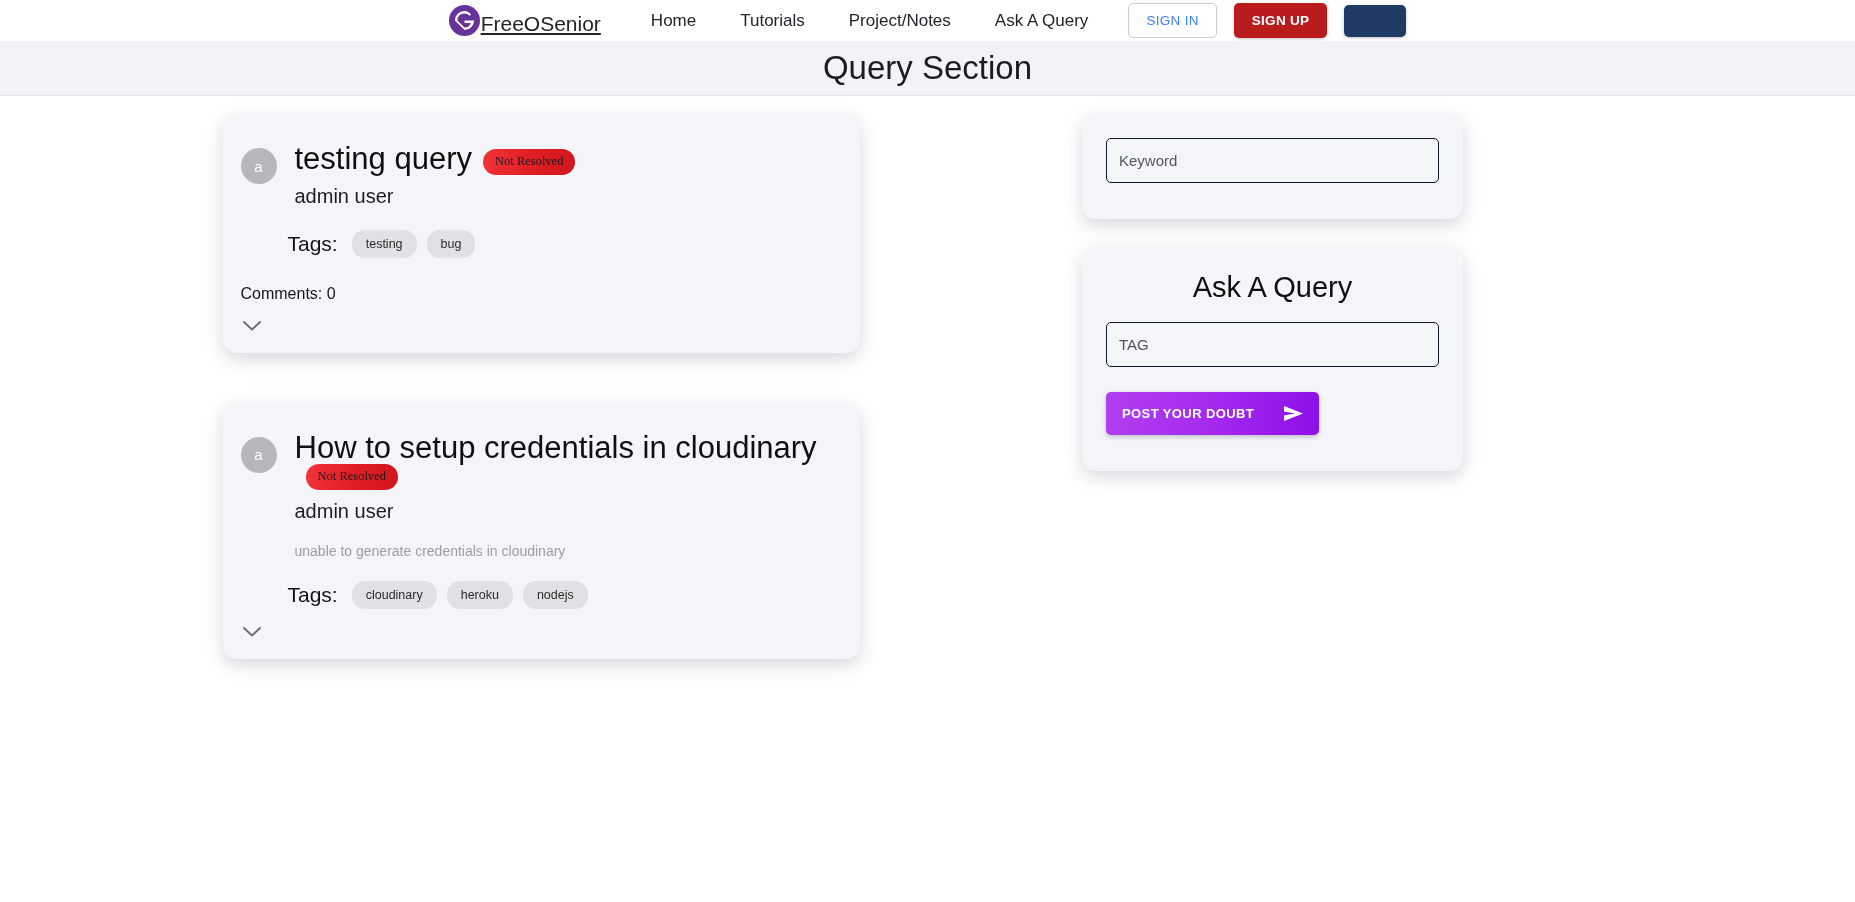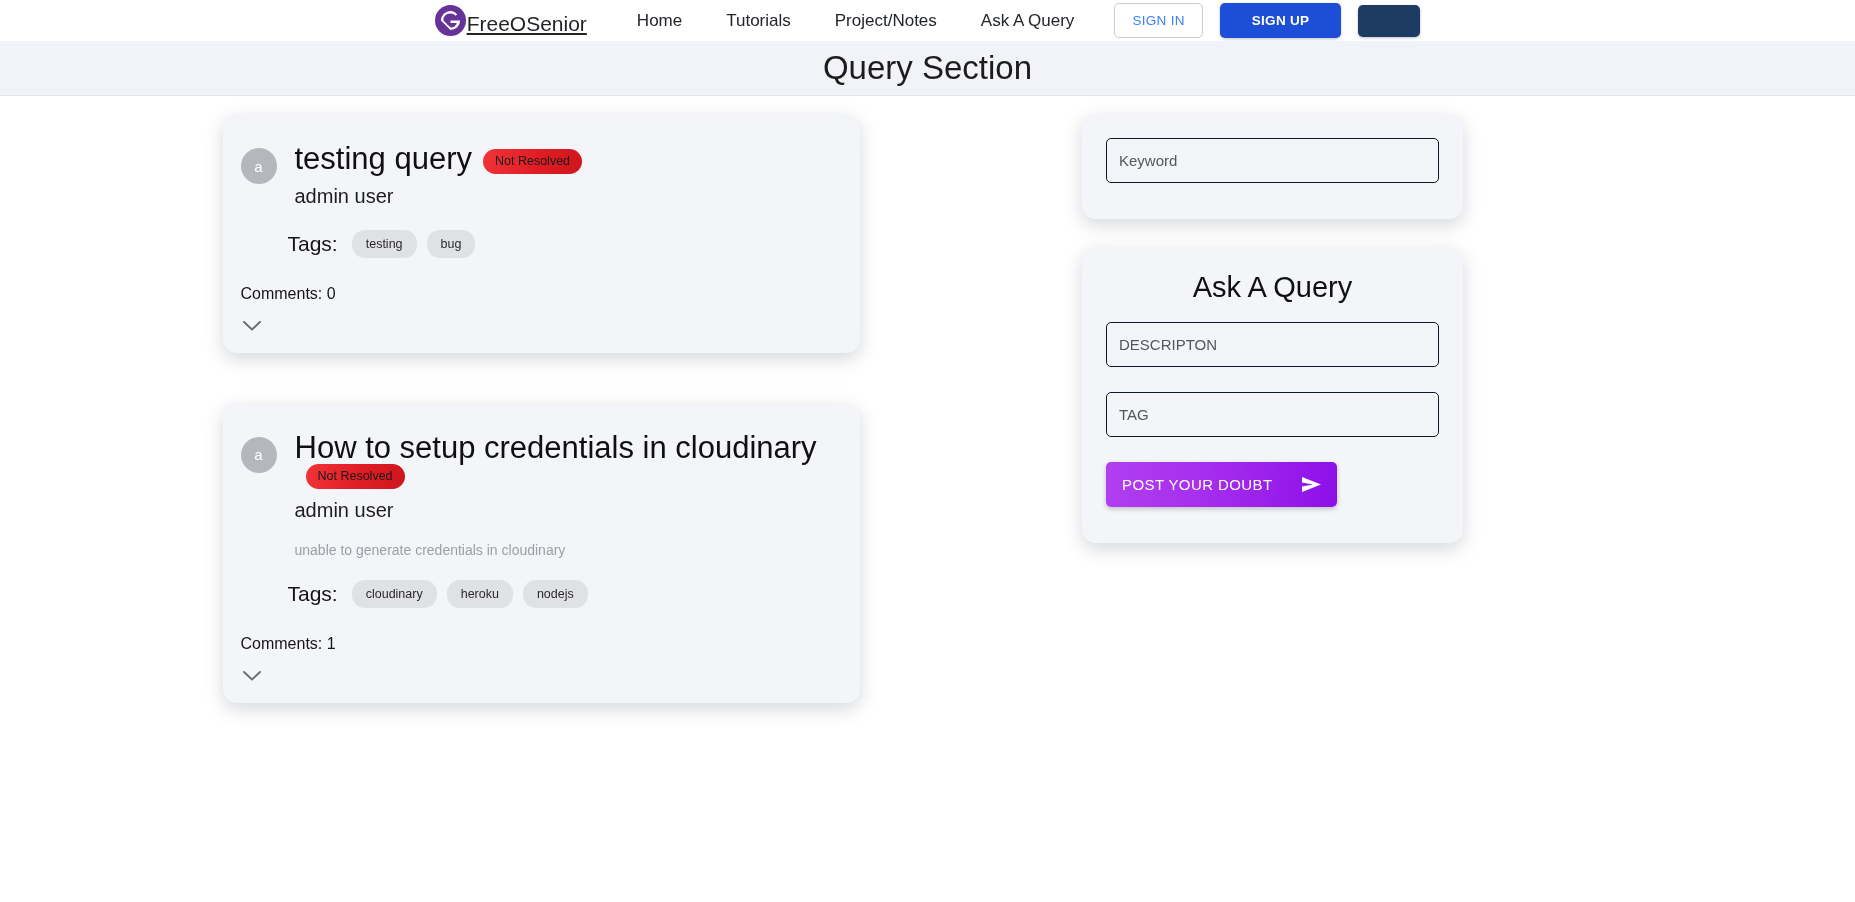--- a/index.html
+++ b/index.html
@@ -58,27 +58,27 @@
     font-size: 13.5px;
     letter-spacing: .3px;
     padding: 9px 17px;
     border-radius: 5px;
     cursor: pointer;
     font-family: "Liberation Sans", sans-serif;
     text-align: center;
   }
   .btn-signup {
     margin-left: 17px;
-    background: #1d4ed8;
+    background: #b91c1c;
     border: none;
     color: #ffffff;
     font-size: 13.5px;
     font-weight: bold;
     letter-spacing: .3px;
-    padding: 10px 32px;
+    padding: 10px 18px;
     border-radius: 5px;
     cursor: pointer;
     font-family: "Liberation Sans", sans-serif;
     box-shadow: 0 1px 3px rgba(0,0,0,.25);
   }
   .btn-blank {
     margin-left: 17px;
     background: #1e3c63;
     border: none;
     width: 62px; height: 32px;
@@ -150,20 +150,21 @@
     vertical-align: middle;
     background: linear-gradient(100deg, #f1333a 0%, #e01d24 55%, #cf161d 100%);
     color: #1a1a1a;
     font-size: 12.5px;
     padding: 5px 12px 6px;
     border-radius: 14px;
     margin-left: 11px;
     position: relative;
     top: -3px;
     white-space: nowrap;
+    font-family: Liberation Serif, serif;
   }
   .q-author {
     font-size: 20px;
     color: #1d1d1d;
     margin-top: 7px;
   }
   .q-desc {
     font-size: 14px;
     color: #9b9ea6;
     margin-top: 20px;
@@ -229,22 +230,22 @@
     display: block;
   }
   .field::placeholder { color: #515760; opacity: 1; }
   .field-kw { margin-bottom: 8px; }
   .ask-panel { padding-bottom: 36px; }
   .ask-panel .field { margin-bottom: 25px; }
   .btn-post {
     background: linear-gradient(95deg, #b13ff0 0%, #a72fee 40%, #8d10e8 100%);
     border: none;
     color: #ffffff;
-    font-size: 15px;
-    font-weight: normal;
+    font-size: 13px;
+    font-weight: bold;
     letter-spacing: .4px;
     padding: 14px 16px;
     border-radius: 5px;
     display: inline-flex;
     align-items: center;
     gap: 30px;
     cursor: pointer;
     font-family: "Liberation Sans", sans-serif;
     box-shadow: 0 2px 5px rgba(0,0,0,.22);
   }
@@ -318,39 +319,37 @@
           <div class="q-author">admin user</div>
           <div class="q-desc">unable to generate credentials in cloudinary</div>
         </div>
       </div>
       <div class="tags-row">
         <span class="tags-label">Tags:</span>
         <span class="tag-chip">cloudinary</span>
         <span class="tag-chip">heroku</span>
         <span class="tag-chip">nodejs</span>
       </div>
-      <div class="comments">Comments: 1</div>
       <div class="chevron">
         <svg width="22" height="14" viewBox="0 0 22 14" aria-hidden="true">
           <path d="M3 3 L11 10.5 L19 3" fill="none" stroke="#6b707c" stroke-width="2" stroke-linecap="round" stroke-linejoin="round"></path>
         </svg>
       </div>
     </div>
 
   </div>
 
   <div class="col-right">
 
     <div class="panel">
       <input class="field field-kw" type="text" placeholder="Keyword" style="">
     </div>
 
     <div class="panel ask-panel">
       <div class="panel-title">Ask A Query</div>
-      <input class="field" type="text" placeholder="DESCRIPTON" style="">
       <input class="field" type="text" placeholder="TAG" style="">
       <button class="btn-post">
         <span>POST YOUR DOUBT</span>
         <span>
           <svg width="19" height="15" viewBox="0 0 19 15" aria-hidden="true">
             <path d="M0 0 L19 7.5 L0 15 L0 9.6 L11 7.5 L0 5.4 Z" fill="#ffffff"></path>
           </svg>
         </span>
       </button>
     </div>

